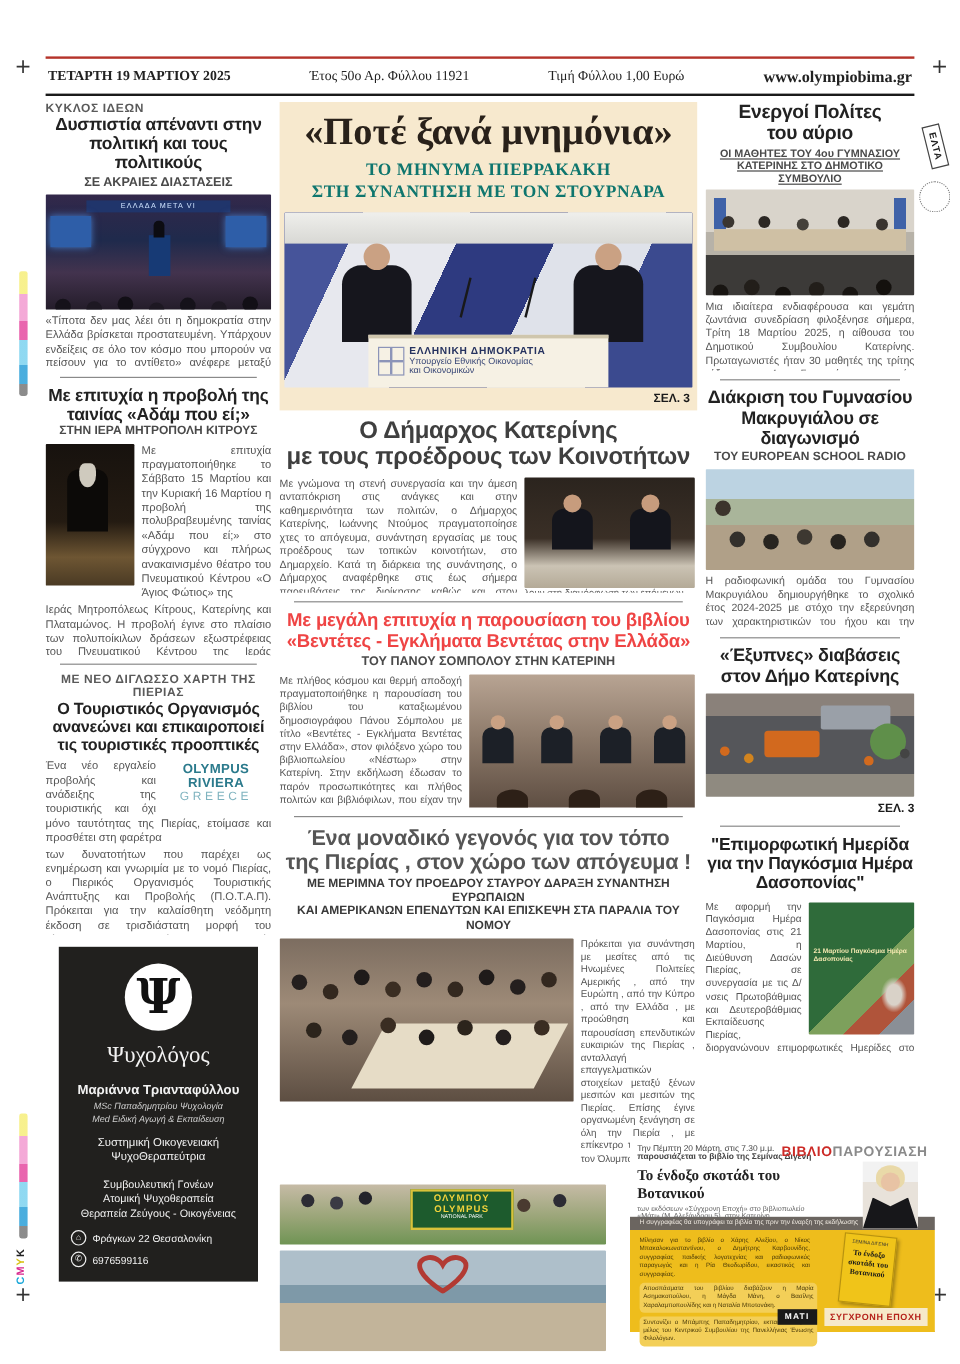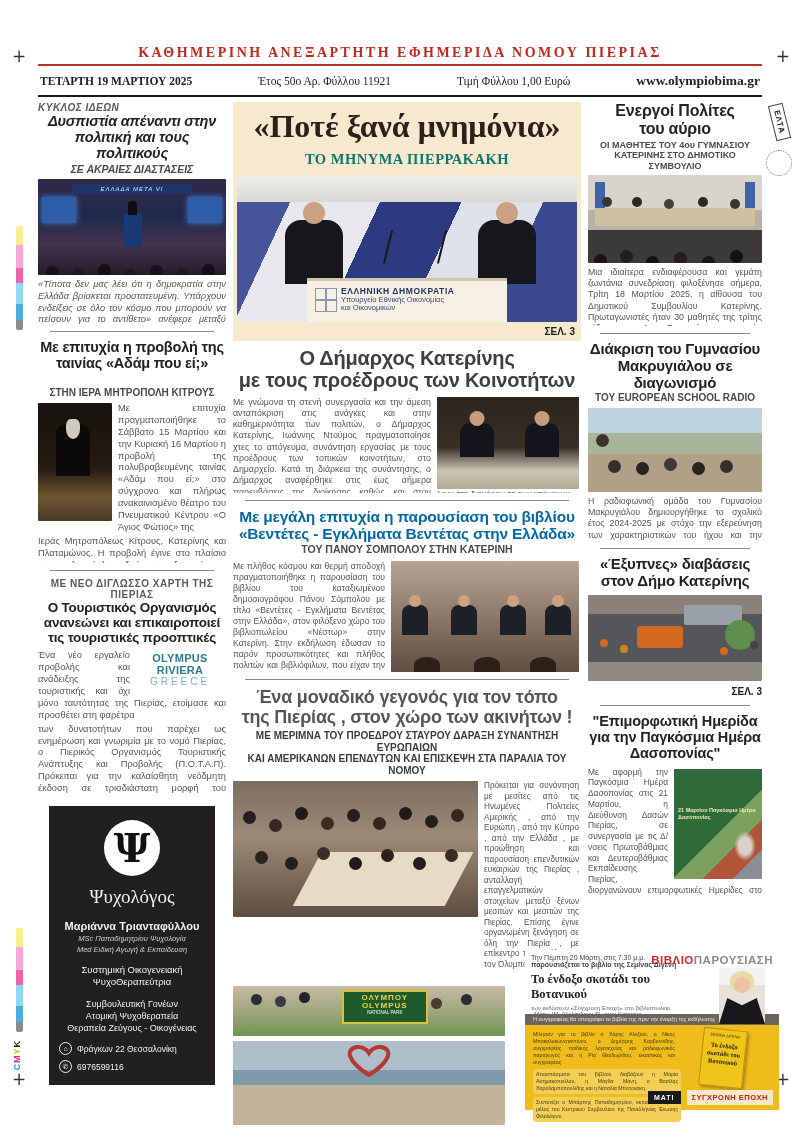--- a/index.html
+++ b/index.html
@@ -36,21 +36,21 @@
 
   
   .cols{display:flex;gap:7px;margin-top:5px;align-items:flex-start;}
   .col-l{width:188px;flex:0 0 188px;}
   .col-c{width:348px;flex:0 0 348px;}
   .col-r{width:174px;flex:0 0 174px;}
   .art{overflow:hidden;}
   .hr{border-top:1px solid #8a8a8a;margin:7px 12px;}
   .kicker{font-size:10px;font-weight:bold;color:#5a5a5a;letter-spacing:.5px;}
   .hl{font-weight:bold;color:#222;text-align:center;line-height:1.12;letter-spacing:-0.2px;}
-  .sh{font-weight:bold;color:#4a4a4a;text-align:center;line-height:1.15;margin-top:16px;}
+  .sh{font-weight:bold;color:#4a4a4a;text-align:center;line-height:1.15;}
   .body{font-size:9.3px;color:#555;line-height:1.28;text-align:justify;}
   .pageref{font-size:10px;font-weight:bold;color:#1a1a1a;text-align:right;}
   .photo{position:relative;overflow:hidden;border-radius:1px;}
   .caption{font-size:8px;color:#555;}
   .heads{position:absolute;width:13px;height:13px;border-radius:50%;}
 
   
   .ph-kyklos{height:96px;background:linear-gradient(180deg,#33284a 0%,#1f2a4c 40%,#43334e 68%,#241d2a 100%);}
   .ph-kyklos .banner{position:absolute;top:5px;left:18%;right:18%;text-align:center;font-size:6px;color:#cfe3ff;
       background:#20356b;padding:2px 0;letter-spacing:1px;}
@@ -173,40 +173,39 @@
   <span class="regmark" style="right:10px;top:46px;">+</span>
   <span class="regmark" style="left:12px;bottom:48px;">+</span>
   <span class="regmark" style="right:10px;bottom:48px;">+</span>
   <div class="cmyk-strip" style="top:226px;height:104px;"></div>
   <div class="cmyk-strip" style="top:928px;height:104px;"></div>
   <div class="cmyk-label" style="top:1040px;"><span class="c">C</span><span class="m">M</span><span class="y">Y</span><span class="k">K</span></div>
 
   <div class="content">
 
     <div>
-      <div class="mast-sub">ΚΑΘΗΜΕΡΙΝΗ ΑΝΕΞΑΡΤΗΤΗ ΕΦΗΜΕΡΙΔΑ ΝΟΜΟΥ ΠΙΕΡΙΑΣ</div>
       <div class="mast-redline"></div>
       <div class="dateline">
         <span class="dl-date">ΤΕΤΑΡΤΗ 19 ΜΑΡΤΙΟΥ 2025</span>
         <span>Έτος 50ο Αρ. Φύλλου 11921</span>
         <span>Τιμή Φύλλου 1,00 Ευρώ</span>
         <span class="dl-web">www.olympiobima.gr</span>
       </div>
       <div class="blackline"></div>
       <div class="stamp-wrap">
         <span class="elta">ΕΛΤΑ</span>
         <div class="postmark"></div>
       </div>
     </div>
 
     <div class="cols">
 
       <div class="col-l">
 
-        <div class="art" style="height:222px;font-style:italic;">
+        <div class="art" style="height:222px;">
           <div class="kicker">ΚΥΚΛΟΣ ΙΔΕΩΝ</div>
           <div class="hl" style="font-size:14.5px;">Δυσπιστία απέναντι στην πολιτική και τους πολιτικούς</div>
           <div class="sh" style="font-size:10.5px;margin-top:1px;">ΣΕ ΑΚΡΑΙΕΣ ΔΙΑΣΤΑΣΕΙΣ</div>
           <div class="photo ph-kyklos" style="margin-top:4px;">
             <div class="banner">ΕΛΛΑΔΑ ΜΕΤΑ VI</div>
             <div class="screen" style="left:4px;"></div>
             <div class="screen" style="right:4px;"></div>
             <div class="podium"></div>
             <div class="spk"></div>
             <div class="heads" style="left:8px;bottom:-4px;background:#15121a;box-shadow:26px 2px 0 #1d1822,52px -2px 0 #120f16,78px 3px 0 #1d1822,104px -1px 0 #15121a,130px 2px 0 #1d1822,156px -2px 0 #120f16;"></div>
@@ -273,20 +272,21 @@
           </div>
         </div>
       </div>
 
       <div class="col-c">
 
         <div class="mainbox">
           <div class="mh">«Ποτέ ξανά μνημόνια»</div>
           <div class="ms">
             <span>ΤΟ ΜΗΝΥΜΑ ΠΙΕΡΡΑΚΑΚΗ</span><br>
+            <span>ΣΤΗ ΣΥΝΑΝΤΗΣΗ ΜΕ ΤΟΝ ΣΤΟΥΡΝΑΡΑ</span>
           </div>
           <div class="photo ph-stour">
             <div class="ceil"></div>
             <div class="man" style="left:14%;"></div>
             <div class="man" style="right:12%;"></div>
             <div class="mic" style="left:44%;"></div>
             <div class="mic" style="left:60%;"></div>
             <div class="pod">
               <div class="emb"></div>
               <div class="p1">ΕΛΛΗΝΙΚΗ ΔΗΜΟΚΡΑΤΙΑ</div>
@@ -310,21 +310,21 @@
                 <div class="man" style="right:14%;"></div>
               </div>
               <div class="caption">λουν στη διαμόρφωση των επόμενων δράσεων.</div>
 
             </div>
           </div>
         </div>
         <div class="hr"></div>
 
         <div class="art" style="height:164px;">
-          <div class="hl" style="font-size:15.5px;color:#0369a1;">
+          <div class="hl" style="font-size:15.5px;color:#ef4444;">
             <span>Με μεγάλη επιτυχία η παρουσίαση του βιβλίου</span><br>
             <span>«Βεντέτες - Εγκλήματα Βεντέτας στην Ελλάδα»</span>
           </div>
           <div class="sh" style="font-size:10.5px;margin-top:1px;">ΤΟΥ ΠΑΝΟΥ ΣΟΜΠΟΛΟΥ ΣΤΗΝ ΚΑΤΕΡΙΝΗ</div>
           <div style="display:flex;gap:6px;margin-top:5px;">
             <div style="width:152px;">
               <div class="body" style="font-size:8.6px;">Με πλήθος κόσμου και θερμή αποδοχή πραγματοποιήθηκε η παρουσίαση του βιβλίου του καταξιωμένου δημοσιογράφου Πάνου Σόμπολου με τίτλο «Βεντέτες - Εγκλήματα Βεντέτας στην Ελλάδα», στον φιλόξενο χώρο του βιβλιοπωλείου «Νέστωρ» στην Κατερίνη. Στην εκδήλωση έδωσαν το παρόν προσωπικότητες και πλήθος πολιτών και βιβλιόφιλων, που είχαν την ευκαιρία να ακούσουν και να συζητήσουν γύρω από ένα τόσο συναρπαστικό και επίκαιρο θέμα.</div>
 
             </div>
             <div class="photo ph-books">
@@ -336,21 +336,21 @@
               <div class="tbl" style="left:44%;"></div>
               <div class="tbl" style="left:74%;"></div>
             </div>
           </div>
         </div>
         <div class="hr"></div>
 
         <div class="art">
           <div class="hl" style="font-size:18px;color:#555;">
             <span>Ένα μοναδικό γεγονός για τον τόπο</span><br>
-            <span>της Πιερίας , στον χώρο των ακινήτων !</span>
+            <span>της Πιερίας , στον χώρο των απόγευμα !</span>
           </div>
           <div class="sh" style="font-size:10px;margin-top:3px;color:#3a3a3a;">
             <span>ΜΕ ΜΕΡΙΜΝΑ ΤΟΥ ΠΡΟΕΔΡΟΥ ΣΤΑΥΡΟΥ ΔΑΡΑΞΗ ΣΥΝΑΝΤΗΣΗ ΕΥΡΩΠΑΙΩΝ</span><br>
             <span>ΚΑΙ ΑΜΕΡΙΚΑΝΩΝ ΕΠΕΝΔΥΤΩΝ ΚΑΙ ΕΠΙΣΚΕΨΗ ΣΤΑ ΠΑΡΑΛΙΑ ΤΟΥ ΝΟΜΟΥ</span>
           </div>
           <div style="display:flex;gap:6px;margin-top:5px;">
             <div class="photo ph-dinner">
               <div class="table"></div>
               <div class="heads" style="left:10px;top:30px;background:#241f1e;box-shadow:26px 8px 0 #33281f,52px -4px 0 #1f1b1a,78px 6px 0 #3a2d22,104px -2px 0 #241f1e,130px 6px 0 #33281f,156px -4px 0 #1f1b1a,182px 4px 0 #241f1e,208px -2px 0 #33281f;"></div>
               <div class="heads" style="left:22px;top:70px;background:#2c241c;box-shadow:30px 6px 0 #241f1e,62px -4px 0 #3a2d22,94px 6px 0 #1f1b1a,126px -2px 0 #2c241c,158px 6px 0 #241f1e,190px -2px 0 #3a2d22;"></div>
@@ -379,21 +379,21 @@
         </div>
       </div>
 
       <div class="col-r">
 
         <div class="art" style="height:224px;">
           <div class="hl r-hl">
             <span>Ενεργοί Πολίτες</span><br>
             <span>του αύριο</span>
           </div>
-          <div class="sh" style="font-size:9px;margin-top:2px;">ΟΙ ΜΑΘΗΤΕΣ ΤΟΥ 4ου ΓΥΜΝΑΣΙΟΥ ΚΑΤΕΡΙΝΗΣ ΣΤΟ ΔΗΜΟΤΙΚΟ ΣΥΜΒΟΥΛΙΟ</div>
+          <div class="sh" style="font-size:9px;margin-top:2px;text-decoration:underline;">ΟΙ ΜΑΘΗΤΕΣ ΤΟΥ 4ου ΓΥΜΝΑΣΙΟΥ ΚΑΤΕΡΙΝΗΣ ΣΤΟ ΔΗΜΟΤΙΚΟ ΣΥΜΒΟΥΛΙΟ</div>
           <div class="photo ph-council" style="margin-top:4px;">
             <div class="flag" style="left:4%;"></div>
             <div class="flag" style="right:4%;"></div>
             <div class="dais"></div>
             <div class="heads" style="left:14px;top:22px;width:10px;height:10px;background:#3a3530;box-shadow:30px 0 0 #2c2824,62px 2px 0 #44403a,96px 0 0 #2c2824,128px 2px 0 #3a3530;"></div>
             <div class="heads" style="left:6px;bottom:-4px;background:#181512;box-shadow:26px -4px 0 #221e1a,52px 2px 0 #14110e,80px -2px 0 #221e1a,108px 2px 0 #181512,136px -4px 0 #14110e;"></div>
           </div>
           <div class="body" style="margin-top:4px;font-size:8.8px;">Μια ιδιαίτερα ενδιαφέρουσα και γεμάτη ζωντάνια συνεδρίαση φιλοξένησε σήμερα, Τρίτη 18 Μαρτίου 2025, η αίθουσα του Δημοτικού Συμβουλίου Κατερίνης. Πρωταγωνιστές ήταν 30 μαθητές της τρίτης τάξης του 4ου Γυμνασίου, οι οποίοι «μεταμορφώθηκαν» στην πράξη σε ενεργούς πολίτες.</div>
 
         </div>

